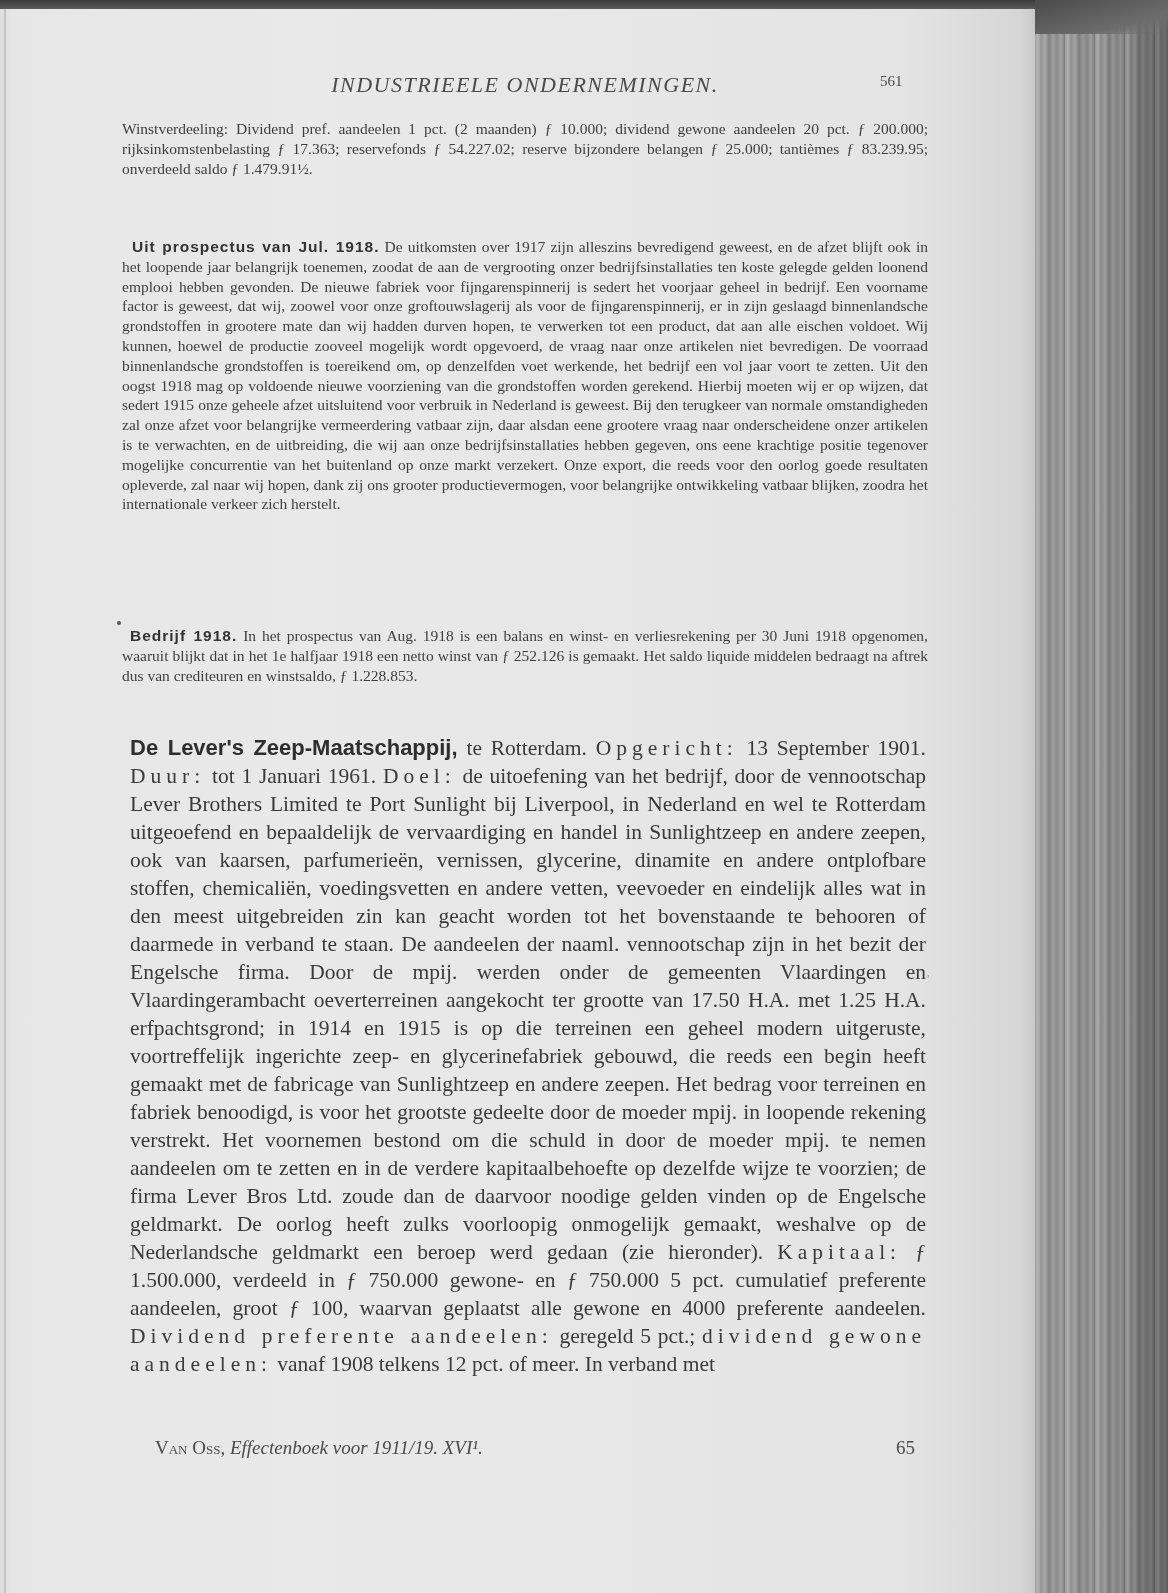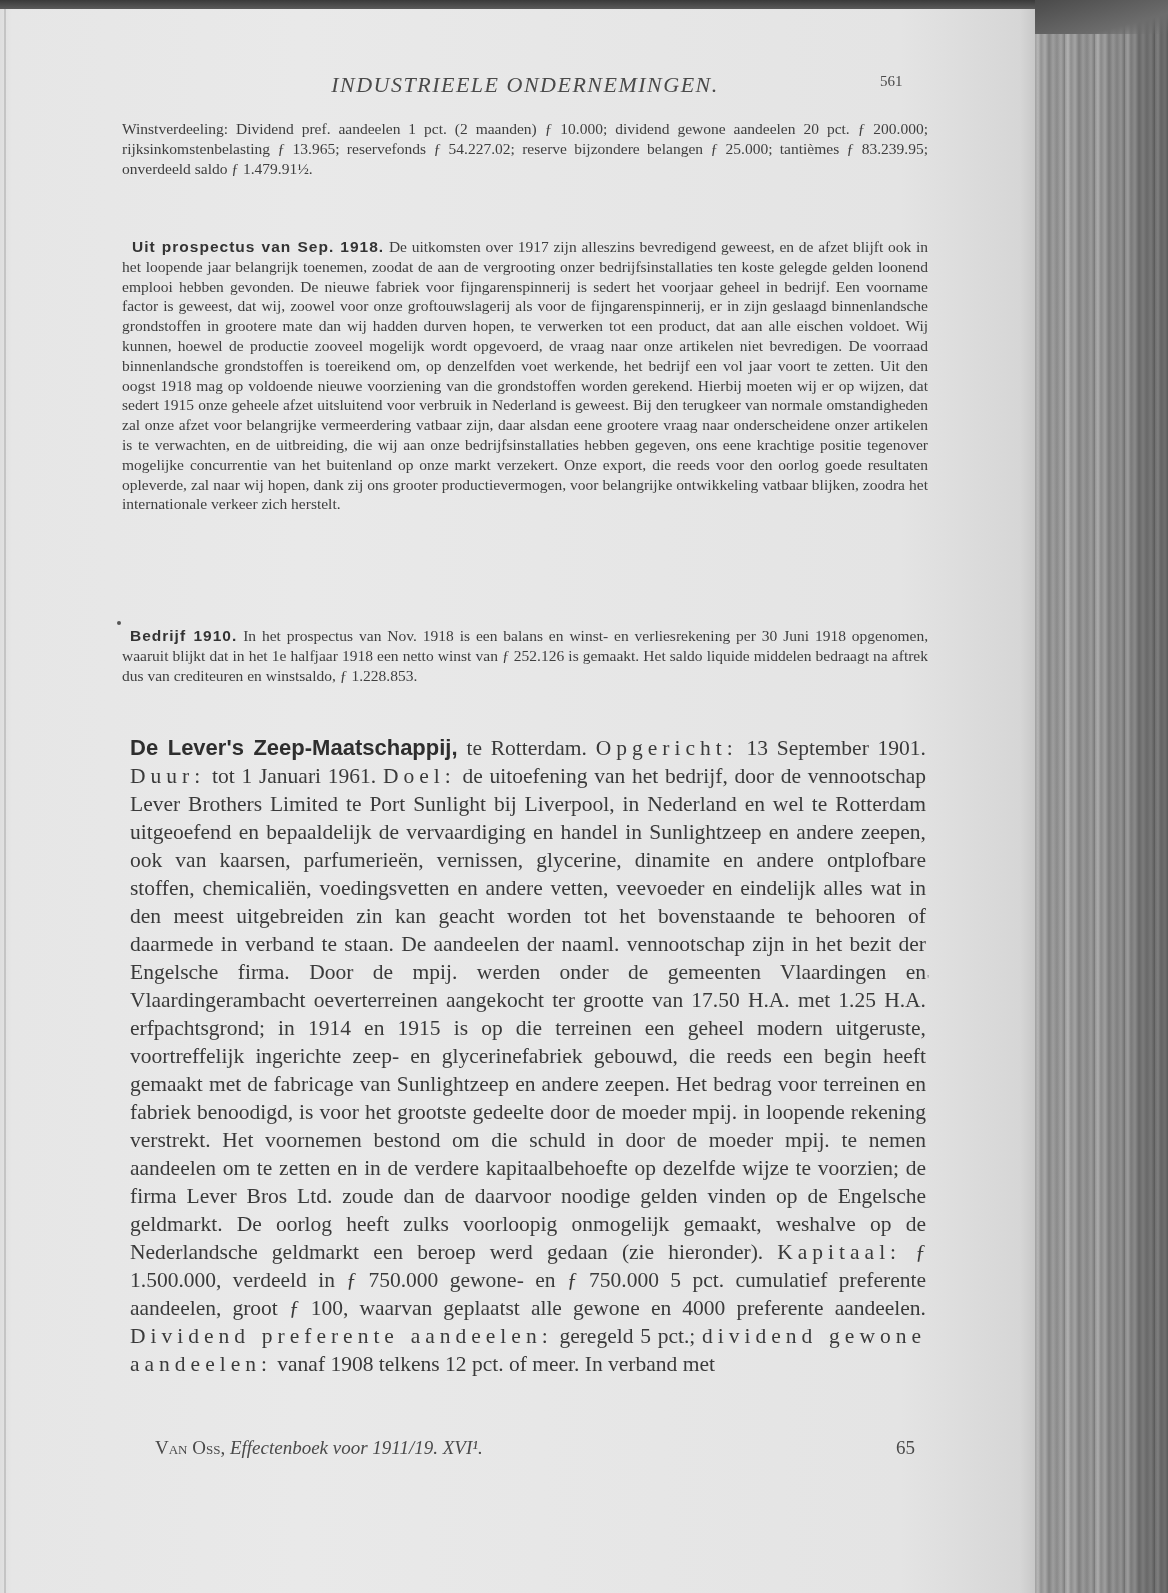--- a/index.html
+++ b/index.html
@@ -87,36 +87,36 @@
 <div class="binding"></div>
 <div class="binding-shade"></div>
 <div class="binding-top"></div>
 
 <div class="content">
 
   <div class="running-head">INDUSTRIEELE ONDERNEMINGEN.</div>
   <div class="page-number">561</div>
 
   <div class="small" style="top:119px;">
-    <p style="text-indent:0;">Winstverdeeling: Dividend pref. aandeelen 1 pct. (2 maanden) ƒ 10.000; dividend gewone aandeelen 20 pct. ƒ 200.000; rijksinkomstenbelasting ƒ 13.965; reservefonds ƒ 54.227.02; reserve bijzondere belangen ƒ 25.000; tantièmes ƒ 83.239.95; onverdeeld saldo ƒ 1.479.91½.</p>
+    <p style="text-indent:0;">Winstverdeeling: Dividend pref. aandeelen 1 pct. (2 maanden) ƒ 10.000; dividend gewone aandeelen 20 pct. ƒ 200.000; rijksinkomstenbelasting ƒ 17.363; reservefonds ƒ 54.227.02; reserve bijzondere belangen ƒ 25.000; tantièmes ƒ 83.239.95; onverdeeld saldo ƒ 1.479.91½.</p>
   </div>
 
   <div class="small" style="top:237px;">
     <p style="text-indent:10px;">
-      <span class="heading-sans">Uit prospectus van Sep. 1918.</span>
+      <span class="heading-sans">Uit prospectus van Jul. 1918.</span>
       <span>De uitkomsten over 1917 zijn alleszins bevredigend geweest, en de afzet blijft ook in het loopende jaar belangrijk toenemen, zoodat de aan de vergrooting onzer bedrijfsinstallaties ten koste gelegde gelden loonend emplooi hebben gevonden. De nieuwe fabriek voor fijngarenspinnerij is sedert het voorjaar geheel in bedrijf. Een voorname factor is geweest, dat wij, zoowel voor onze groftouwslagerij als voor de fijngarenspinnerij, er in zijn geslaagd binnenlandsche grondstoffen in grootere mate dan wij hadden durven hopen, te verwerken tot een product, dat aan alle eischen voldoet. Wij kunnen, hoewel de productie zooveel mogelijk wordt opgevoerd, de vraag naar onze artikelen niet bevredigen. De voorraad binnenlandsche grondstoffen is toereikend om, op denzelfden voet werkende, het bedrijf een vol jaar voort te zetten. Uit den oogst 1918 mag op voldoende nieuwe voorziening van die grondstoffen worden gerekend. Hierbij moeten wij er op wijzen, dat sedert 1915 onze geheele afzet uitsluitend voor verbruik in Nederland is geweest. Bij den terugkeer van normale omstandigheden zal onze afzet voor belangrijke vermeerdering vatbaar zijn, daar alsdan eene grootere vraag naar onderscheidene onzer artikelen is te verwachten, en de uitbreiding, die wij aan onze bedrijfsinstallaties hebben gegeven, ons eene krachtige positie tegenover mogelijke concurrentie van het buitenland op onze markt verzekert. Onze export, die reeds voor den oorlog goede resultaten opleverde, zal naar wij hopen, dank zij ons grooter productievermogen, voor belangrijke ontwikkeling vatbaar blijken, zoodra het internationale verkeer zich herstelt.</span>
     </p>
   </div>
 
   <div class="bullet"></div>
 
   <div class="small" style="top:626px;">
     <p style="text-indent:8px;">
-      <span class="heading-sans">Bedrijf 1910.</span>
-      <span>In het prospectus van Nov. 1918 is een balans en winst- en verliesrekening per 30 Juni 1918 opgenomen, waaruit blijkt dat in het 1e halfjaar 1918 een netto winst van ƒ 252.126 is gemaakt. Het saldo liquide middelen bedraagt na aftrek dus van crediteuren en winstsaldo, ƒ 1.228.853.</span>
+      <span class="heading-sans">Bedrijf 1918.</span>
+      <span>In het prospectus van Aug. 1918 is een balans en winst- en verliesrekening per 30 Juni 1918 opgenomen, waaruit blijkt dat in het 1e halfjaar 1918 een netto winst van ƒ 252.126 is gemaakt. Het saldo liquide middelen bedraagt na aftrek dus van crediteuren en winstsaldo, ƒ 1.228.853.</span>
     </p>
   </div>
 
   <div class="large" style="top:734px;">
     <p style="text-indent:0;">
       <span class="company-name">De Lever's Zeep-Maatschappij,</span><span> te Rotterdam. </span><span class="spaced">Opgericht:</span><span> 13 September 1901. </span><span class="spaced">Duur:</span><span> tot 1 Januari 1961. </span><span class="spaced">Doel:</span><span> de uitoefening van het bedrijf, door de vennootschap Lever Brothers Limited te Port Sunlight bij Liverpool, in Nederland en wel te Rotterdam uitgeoefend en bepaaldelijk de vervaardiging en handel in Sunlightzeep en andere zeepen, ook van kaarsen, parfumerieën, vernissen, glycerine, dinamite en andere ontplofbare stoffen, chemicaliën, voedingsvetten en andere vetten, veevoeder en eindelijk alles wat in den meest uitgebreiden zin kan geacht worden tot het bovenstaande te behooren of daarmede in verband te staan. De aandeelen der naaml. vennootschap zijn in het bezit der Engelsche firma. Door de mpij. werden onder de gemeenten Vlaardingen en Vlaardingerambacht oeverterreinen aangekocht ter grootte van 17.50 H.A. met 1.25 H.A. erfpachtsgrond; in 1914 en 1915 is op die terreinen een geheel modern uitgeruste, voortreffelijk ingerichte zeep- en glycerinefabriek gebouwd, die reeds een begin heeft gemaakt met de fabricage van Sunlightzeep en andere zeepen. Het bedrag voor terreinen en fabriek benoodigd, is voor het grootste gedeelte door de moeder mpij. in loopende rekening verstrekt. Het voornemen bestond om die schuld in door de moeder mpij. te nemen aandeelen om te zetten en in de verdere kapitaalbehoefte op dezelfde wijze te voorzien; de firma Lever Bros Ltd. zoude dan de daarvoor noodige gelden vinden op de Engelsche geldmarkt. De oorlog heeft zulks voorloopig onmogelijk gemaakt, weshalve op de Nederlandsche geldmarkt een beroep werd gedaan (zie hieronder). </span><span class="spaced">Kapitaal:</span><span> ƒ 1.500.000, verdeeld in ƒ 750.000 gewone- en ƒ 750.000 5 pct. cumulatief preferente aandeelen, groot ƒ 100, waarvan geplaatst alle gewone en 4000 preferente aandeelen. </span><span class="spaced">Dividend preferente aandeelen:</span><span> geregeld 5 pct.; </span><span class="spaced">dividend gewone aandeelen:</span><span> vanaf 1908 telkens 12 pct. of meer. In verband met</span>
     </p>
   </div>
 
   <div class="sidemark">'</div>

